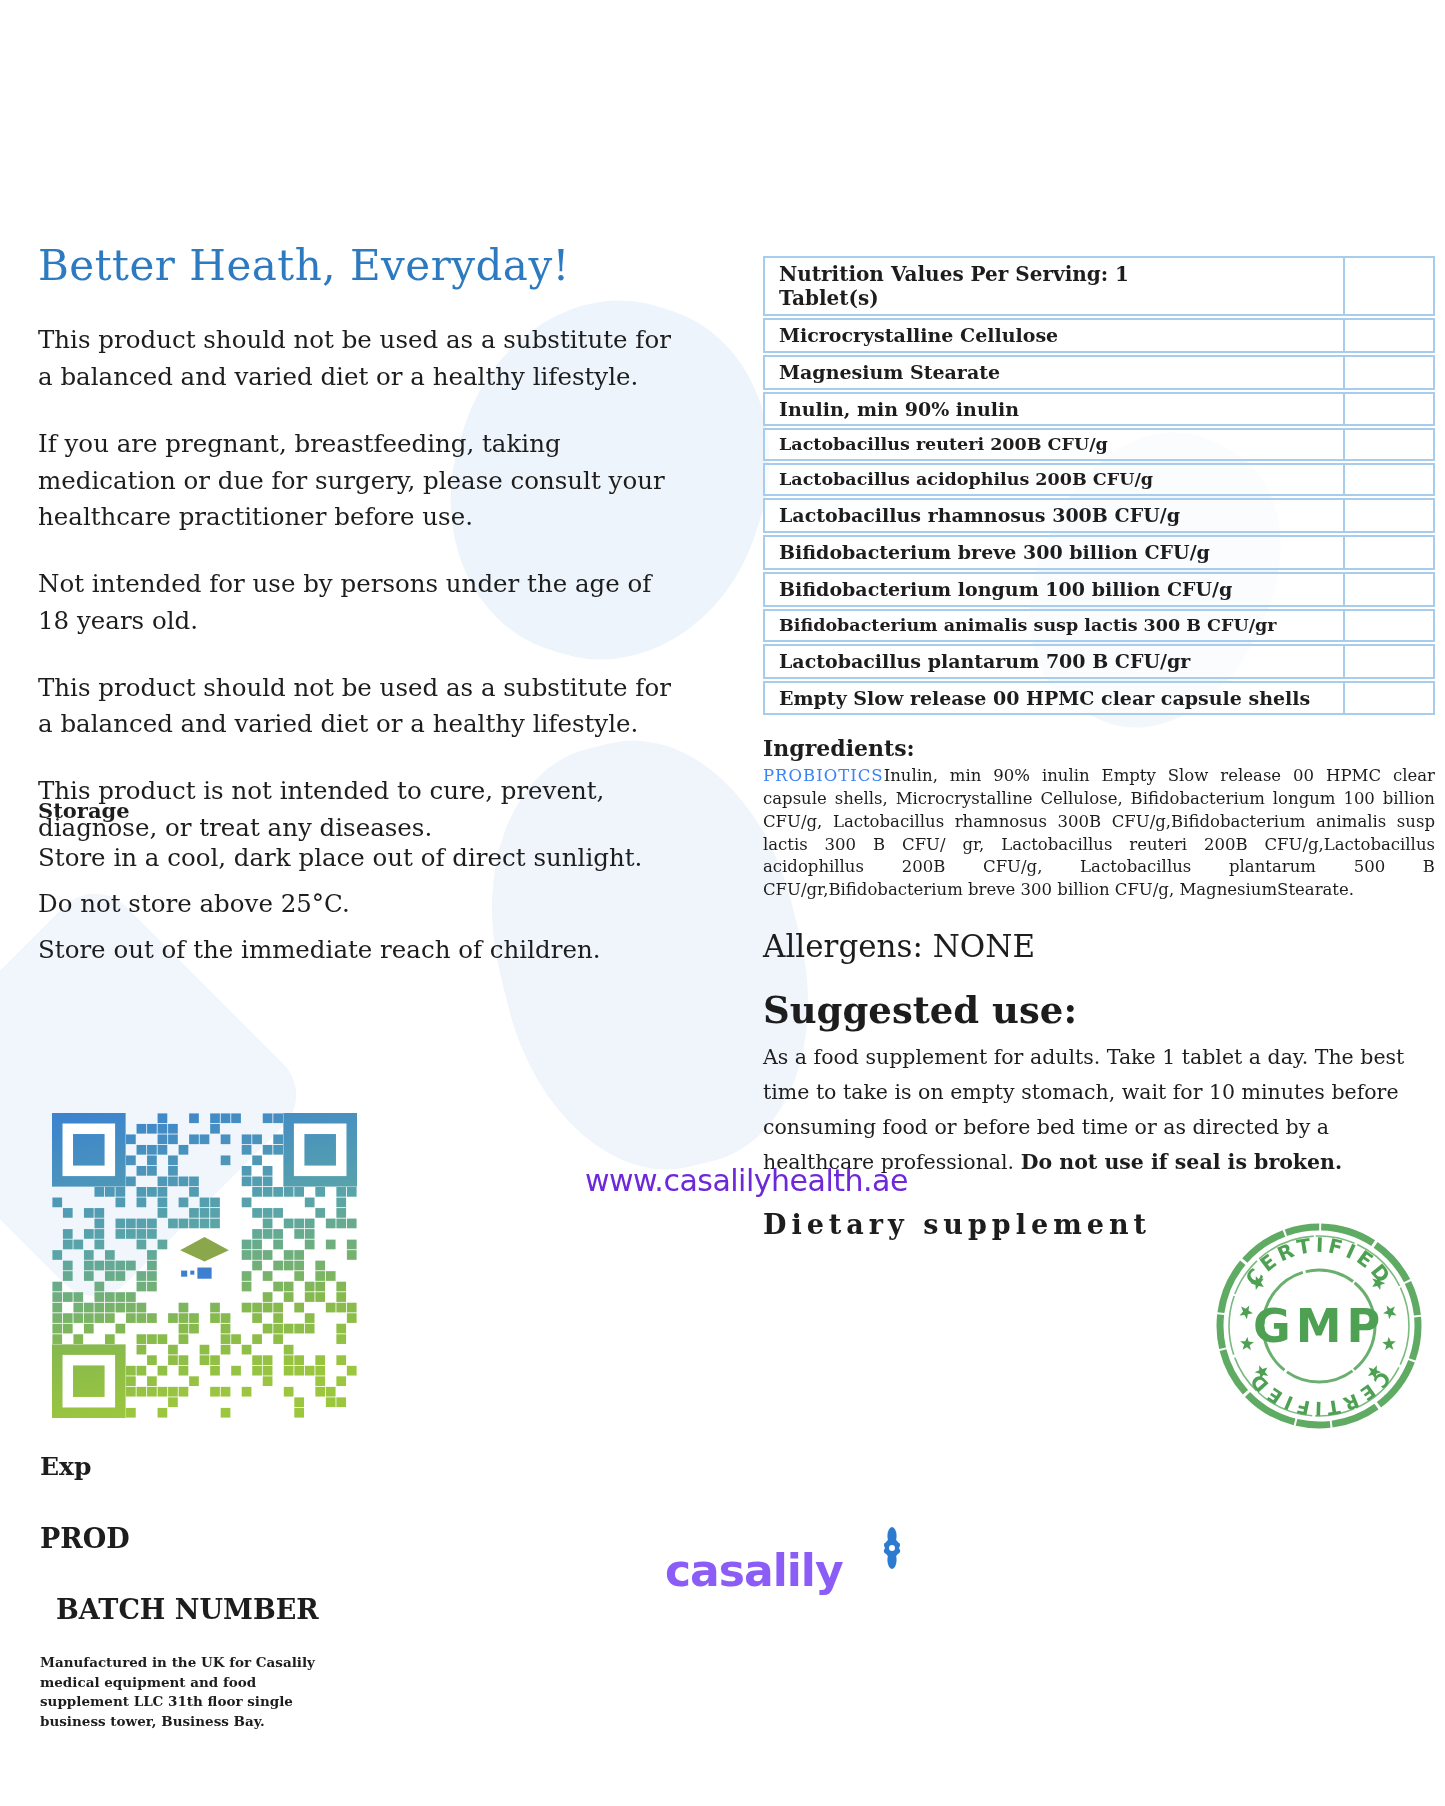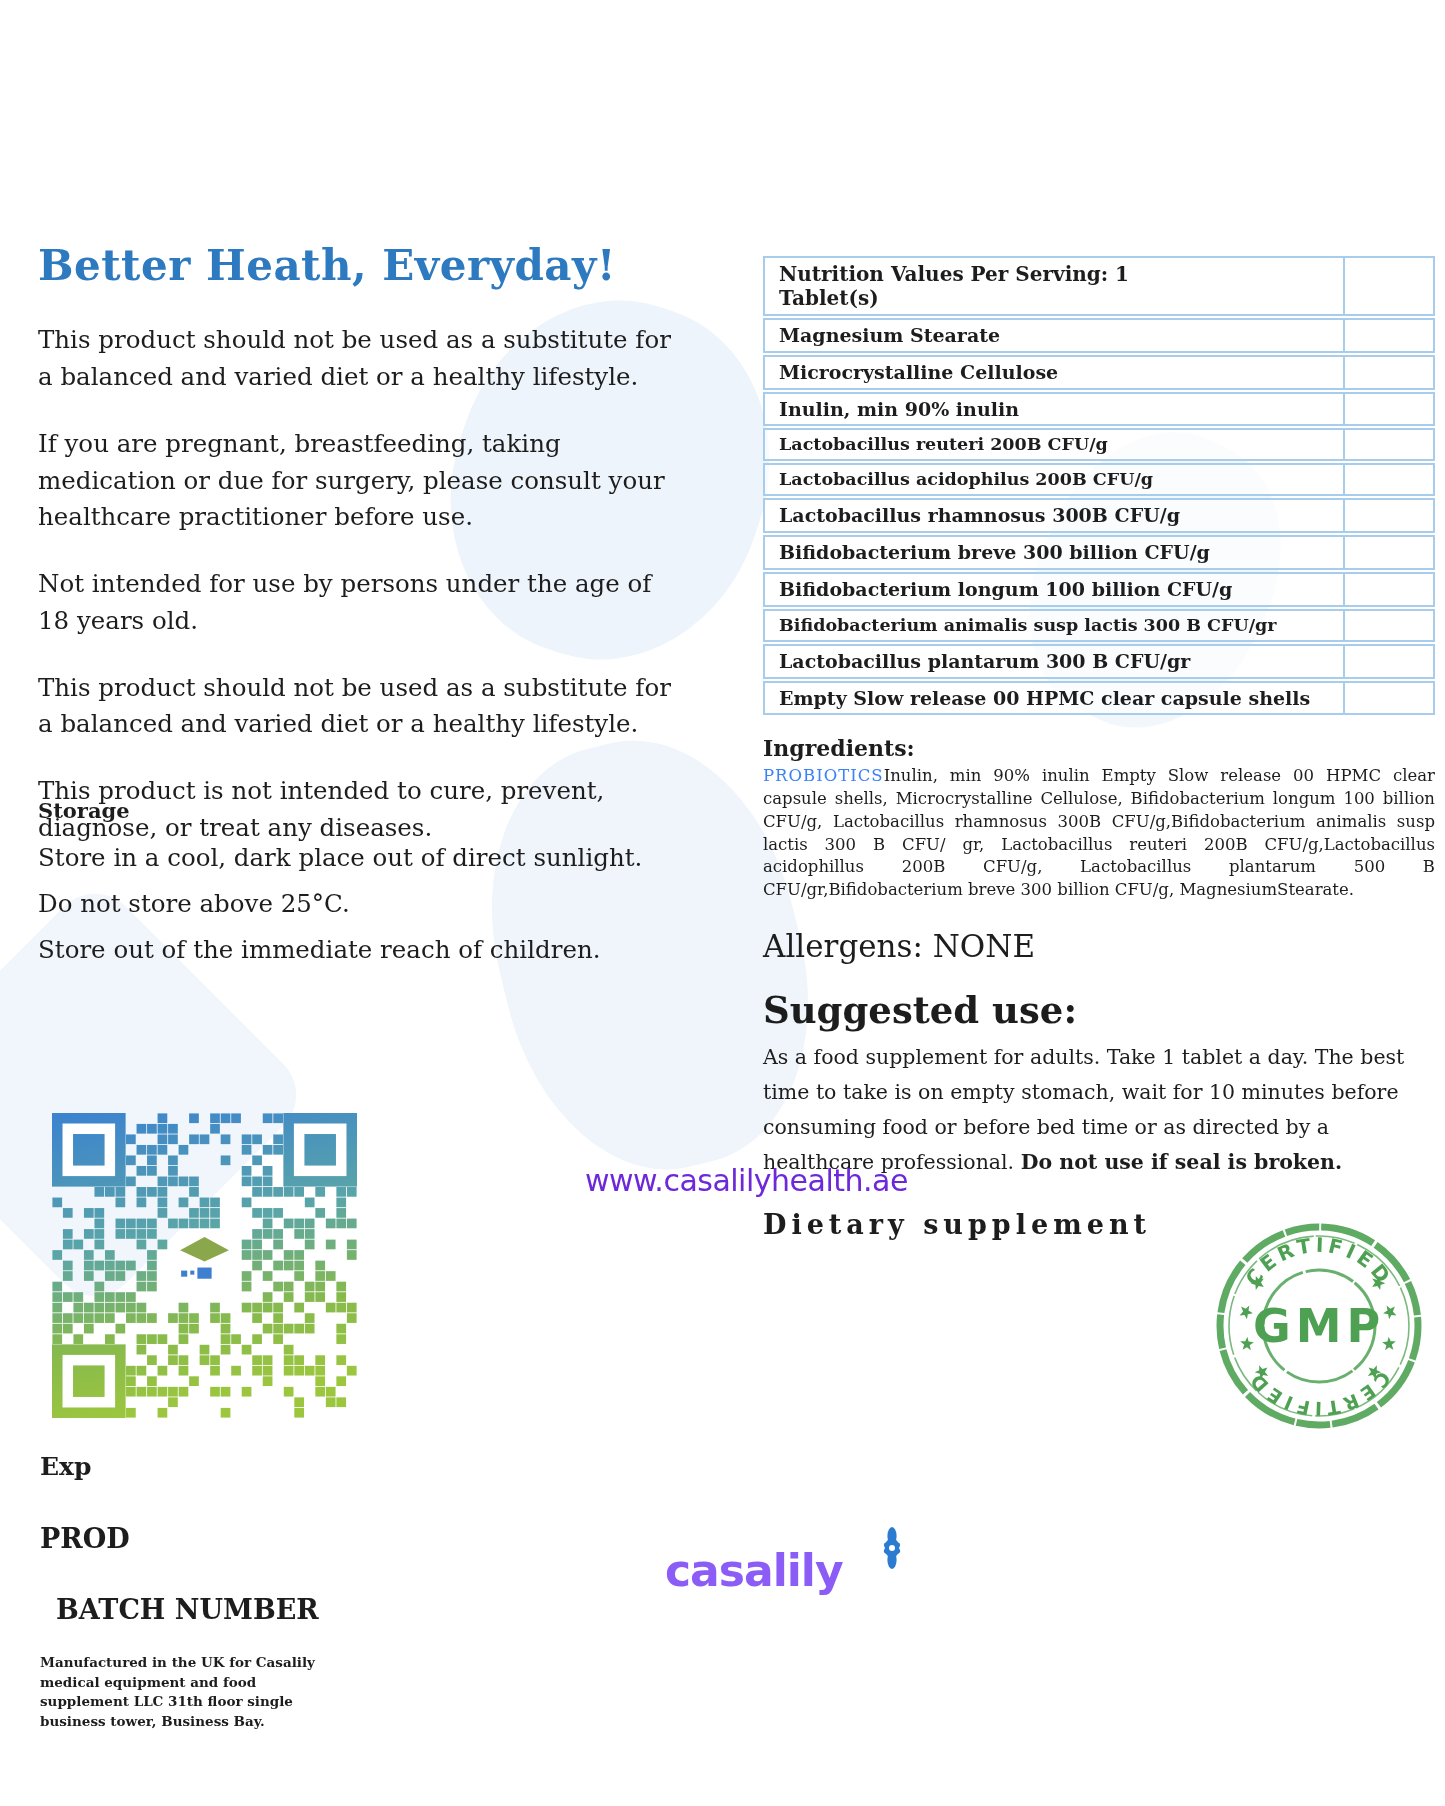--- a/index.html
+++ b/index.html
@@ -8,21 +8,21 @@
 
   
   .wm{position:absolute;pointer-events:none;}
   .wm1{left:455px;top:300px;width:310px;height:360px;border-radius:48%;transform:rotate(18deg);background:#eef4fb;}
   .wm2{left:500px;top:740px;width:300px;height:430px;border-radius:46%;transform:rotate(-14deg);background:#eff5fb;}
   .wm3{left:-60px;top:940px;width:310px;height:310px;border-radius:14%;transform:rotate(45deg);background:#f0f6fc;}
   .wm4{left:1040px;top:430px;width:230px;height:300px;border-radius:46%;transform:rotate(25deg);background:#f2f7fc;}
 
   
   .intro{position:absolute;left:38px;top:242px;width:648px;}
-  .headline{font-size:42px;line-height:1.15;color:#2e7ac0;font-weight:bold;margin:0 0 32px 0;letter-spacing:.5px;}
+  .headline{font-size:42px;line-height:1.15;color:#2e7ac0;font-weight:normal;margin:0 0 32px 0;letter-spacing:.5px;}
   .intro p{font-size:24.5px;line-height:1.5;margin:0 0 30px 0;}
   .storage{position:absolute;left:38px;top:798px;width:648px;}
   .storage h3{font-size:21px;margin:0 0 20px 0;}
   .storage p{font-size:24.5px;margin:0 0 17px 0;}
 
   
   .right{position:absolute;left:763px;top:256px;width:672px;}
   .ntable{width:100%;}
   .t-row{display:flex;border:2px solid #a8cdec;margin-bottom:2px;background:rgba(255,255,255,.6);}
   .t-label{flex:1;padding:4px 14px;font-weight:bold;font-size:19px;line-height:1.2;}
@@ -83,28 +83,28 @@
     <p>Store out of the immediate reach of children.</p>
   </div>
 
   <div class="right">
     <div class="ntable">
       <div class="t-row t-head">
         <div class="t-label"><span>Nutrition Values Per Serving: 1 Tablet(s)</span></div>
         <div class="t-val"></div>
       </div>
       <div class="t-row">
+        <div class="t-label">Microcrystalline Cellulose</div>
+        <div class="t-val"></div>
+      </div>
+      <div class="t-row">
         <div class="t-label">Magnesium Stearate</div>
         <div class="t-val"></div>
       </div>
       <div class="t-row">
-        <div class="t-label">Microcrystalline Cellulose</div>
-        <div class="t-val"></div>
-      </div>
-      <div class="t-row">
         <div class="t-label">Inulin, min 90% inulin</div>
         <div class="t-val"></div>
       </div>
       <div class="t-row">
         <div class="t-label">Lactobacillus reuteri 200B CFU/g</div>
         <div class="t-val"></div>
       </div>
       <div class="t-row">
         <div class="t-label">Lactobacillus acidophilus 200B CFU/g</div>
         <div class="t-val"></div>
@@ -119,21 +119,21 @@
       </div>
       <div class="t-row">
         <div class="t-label">Bifidobacterium longum 100 billion CFU/g</div>
         <div class="t-val"></div>
       </div>
       <div class="t-row">
         <div class="t-label">Bifidobacterium animalis susp lactis 300 B CFU/gr</div>
         <div class="t-val"></div>
       </div>
       <div class="t-row">
-        <div class="t-label">Lactobacillus plantarum 300 B CFU/gr</div>
+        <div class="t-label">Lactobacillus plantarum 700 B CFU/gr</div>
         <div class="t-val"></div>
       </div>
       <div class="t-row">
         <div class="t-label">Empty Slow release 00 HPMC clear capsule shells</div>
         <div class="t-val"></div>
       </div>
     </div>
 
     <h4 class="ing-head">Ingredients:</h4>
     <p class="ing-text"><span class="probiotics">PROBIOTICS</span><span>Inulin, min 90% inulin Empty Slow release 00 HPMC clear capsule shells, Microcrystalline Cellulose, Bifidobacterium longum 100 billion CFU/g, Lactobacillus rhamnosus 300B CFU/g,Bifidobacterium animalis susp lactis 300 B CFU/ gr, Lactobacillus reuteri 200B CFU/g,Lactobacillus acidophillus 200B CFU/g, Lactobacillus plantarum 500 B CFU/gr,Bifidobacterium breve 300 billion CFU/g, MagnesiumStearate.</span></p>

